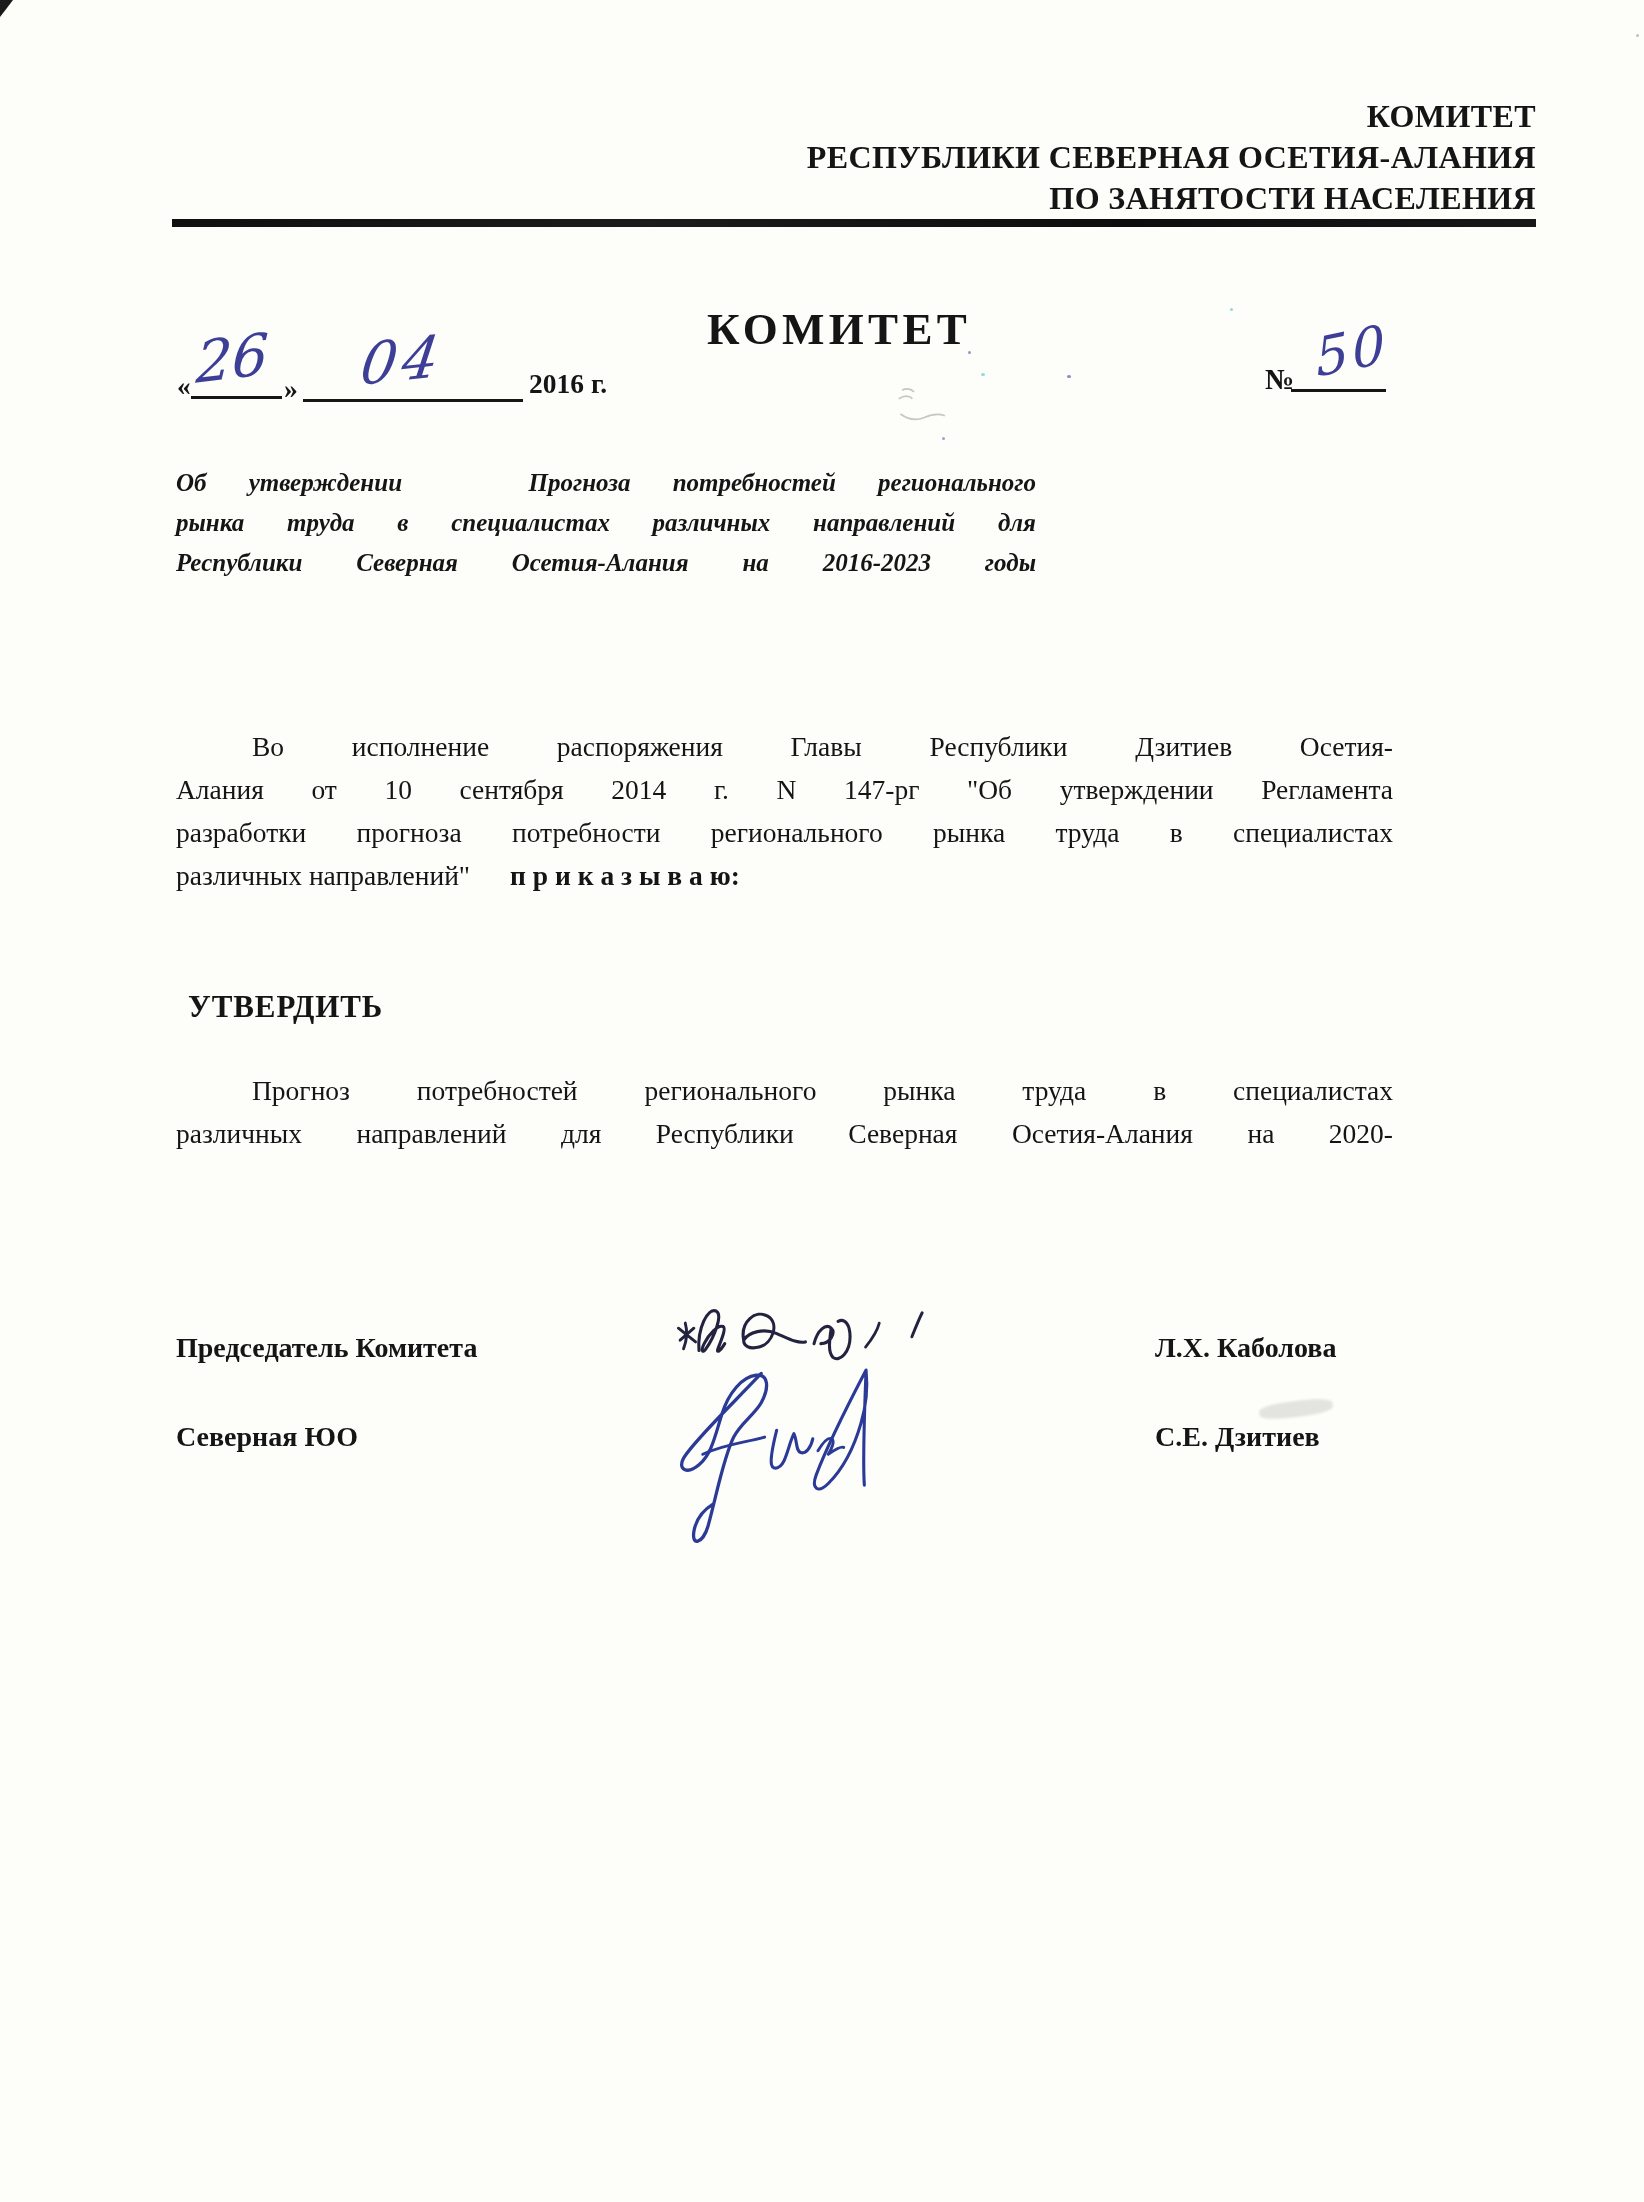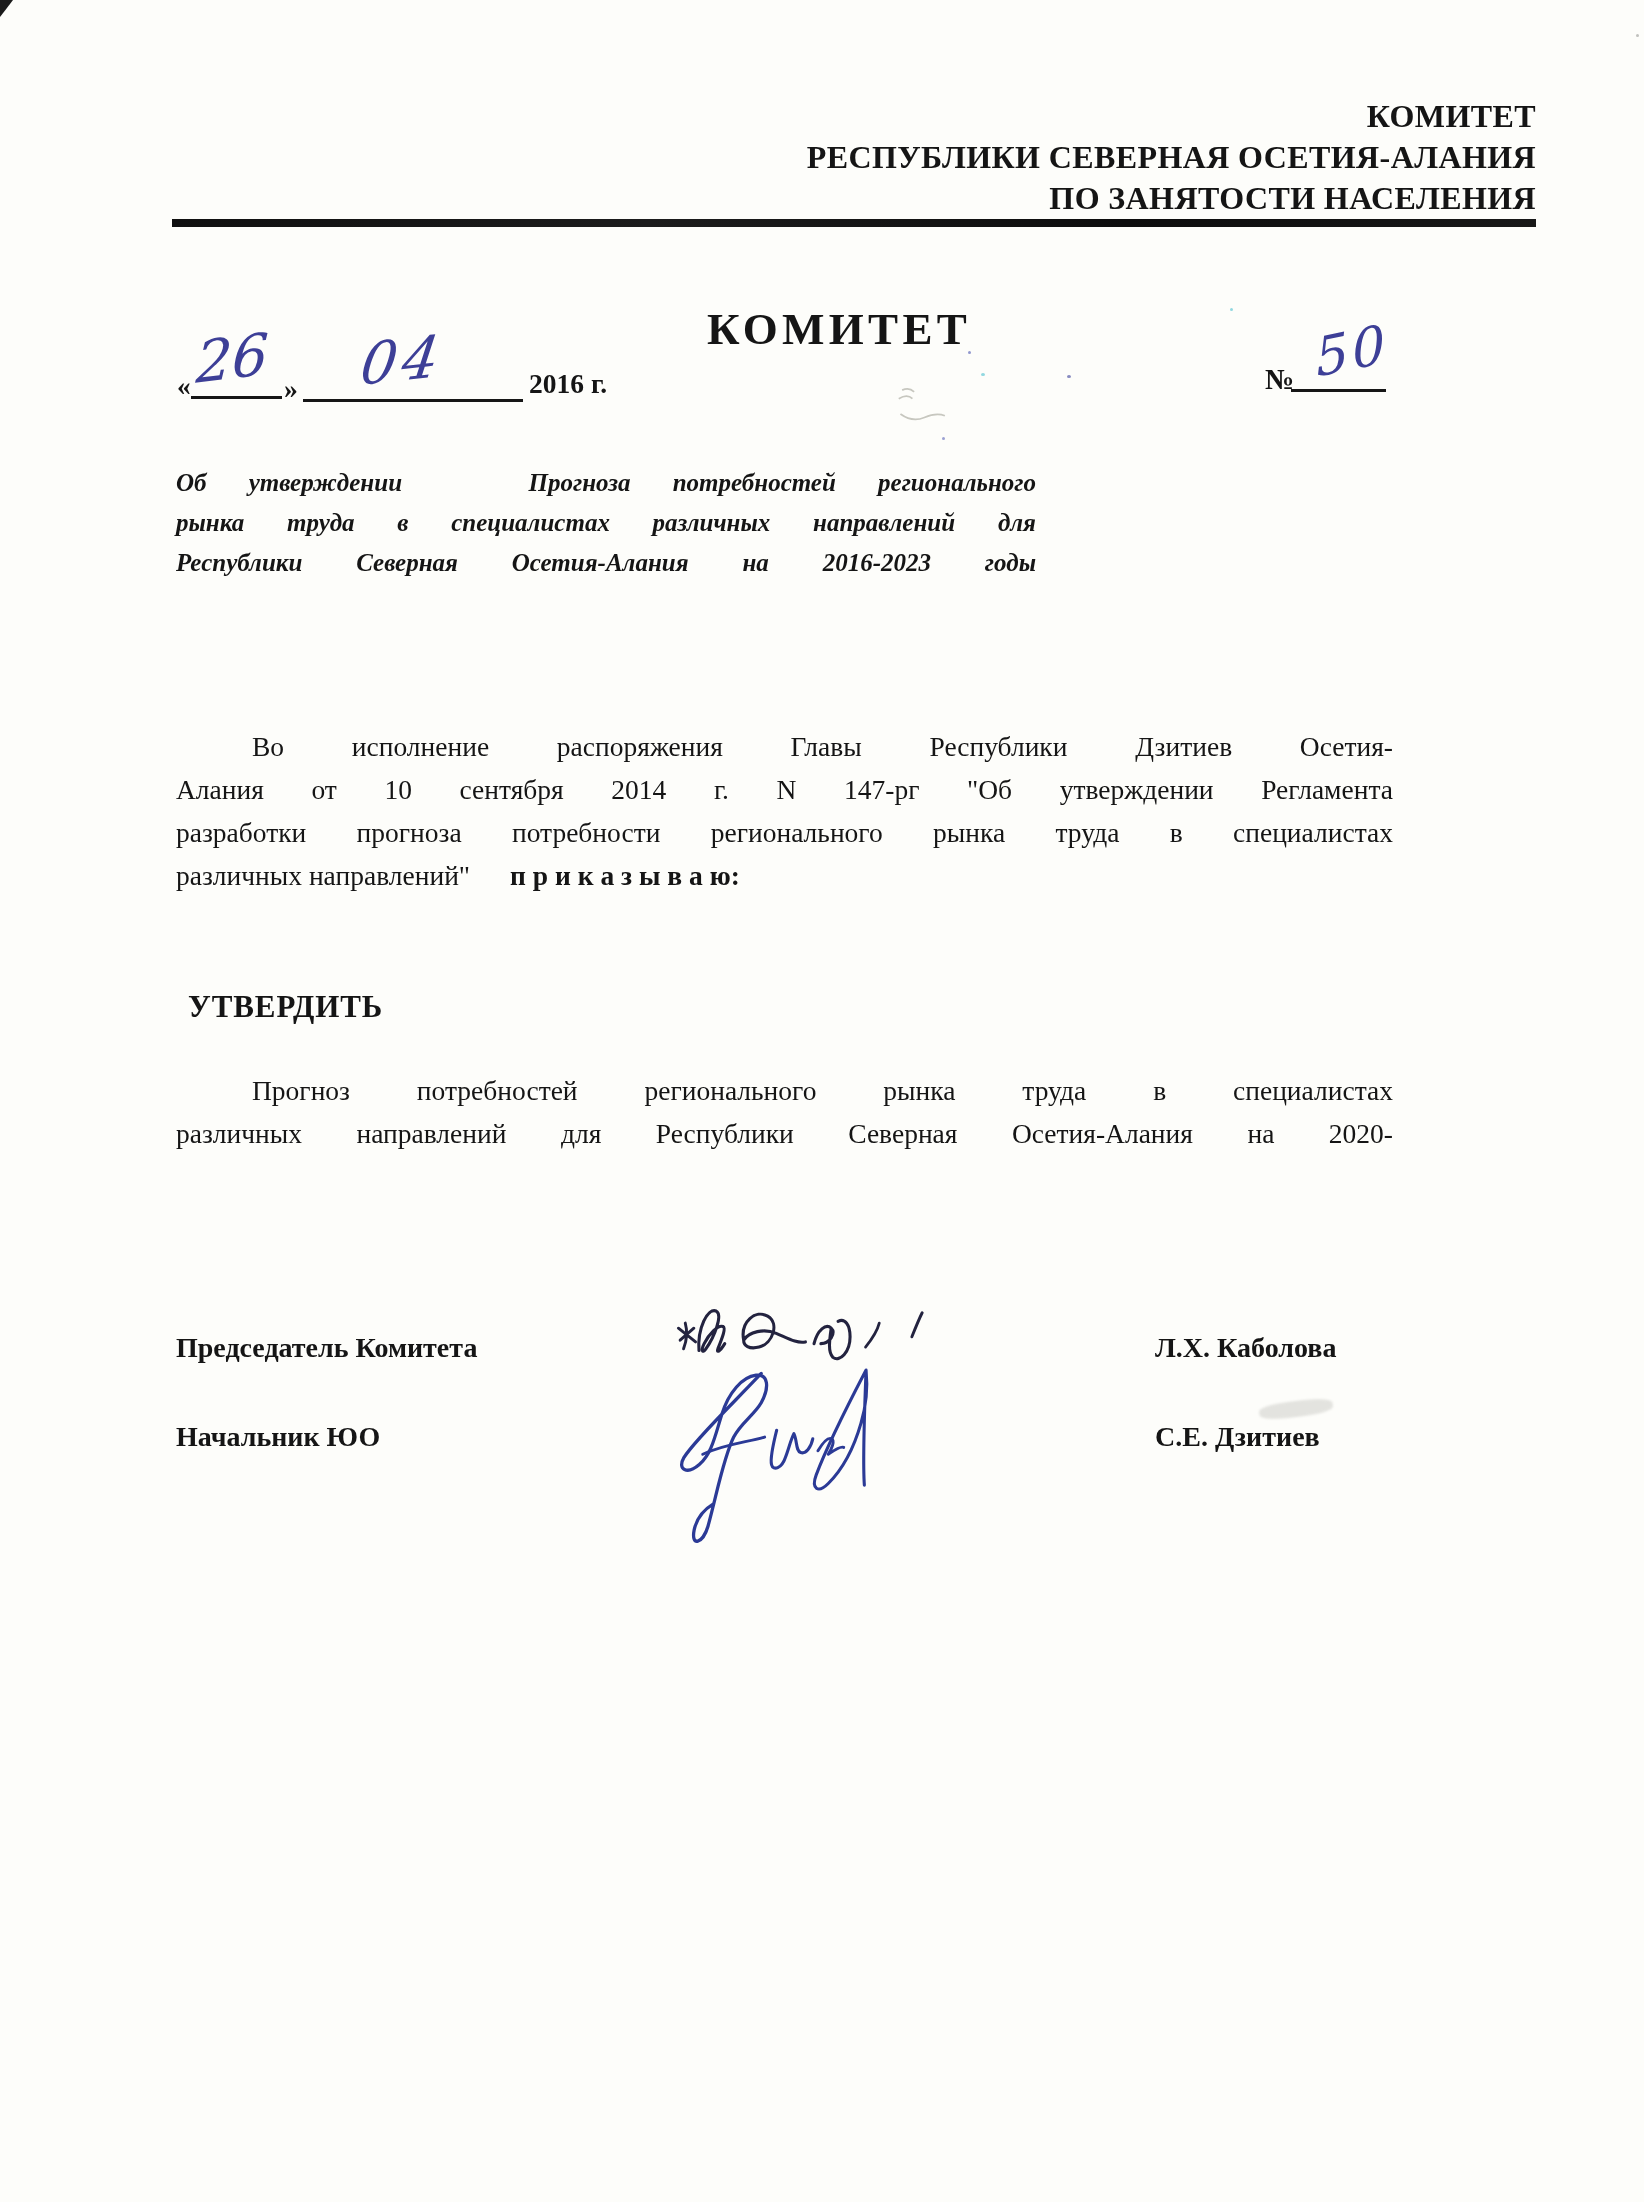--- a/index.html
+++ b/index.html
@@ -135,21 +135,21 @@
   <div class="abs para" style="left:176px;top:1069px;">
     <div>
         <div class="jline indent">Прогноз потребностей регионального рынка труда в специалистах</div>
         <div class="jline">различных направлений для Республики Северная Осетия-Алания на 2020-</div>
       </div>
   </div>
 
   <span class="abs sig-label" style="left:176px;top:1332px;">Председатель Комитета</span>
   <span class="abs sig-label" style="left:1155px;top:1332px;">Л.Х. Каболова</span>
 
-  <span class="abs sig-label" style="left:176px;top:1421px;">Начальник ЮО</span>
+  <span class="abs sig-label" style="left:176px;top:1421px;">Северная ЮО</span>
   <span class="abs sig-label" style="left:1155px;top:1421px;">С.Е. Дзитиев</span>
 
   <svg class="abs sig-svg sig1" style="left:654px;top:1287px;" width="284" height="103" viewBox="0 0 330 120">
     <path d="M30 62 L46 48 M28 48 L48 64 M36 42 Q40 56 34 72" stroke="currentColor" stroke-width="3.4"></path>
     <path d="M52 74 C50 48 62 24 72 28 C80 32 70 58 60 72 C56 78 54 74 58 66 C64 54 74 44 80 46 C84 48 78 62 74 72 C72 77 76 76 82 66" stroke="currentColor" stroke-width="3.6"></path>
     <path d="M104 62 C100 40 118 26 132 34 C146 42 138 66 122 70 C110 73 104 68 104 62 C110 52 128 48 142 54 C156 60 166 66 176 64" stroke="currentColor" stroke-width="3.6"></path>
     <path d="M186 66 C190 50 200 42 206 48 C212 54 204 66 194 66 M206 48 C204 62 202 76 208 82 C216 88 228 76 228 58 C228 44 222 36 214 40" stroke="currentColor" stroke-width="3.6"></path>
     <path d="M246 70 C254 60 260 50 262 42" stroke="currentColor" stroke-width="3.2"></path>
     <path d="M300 58 C304 48 308 38 312 30" stroke="currentColor" stroke-width="3.4"></path>
   </svg>

